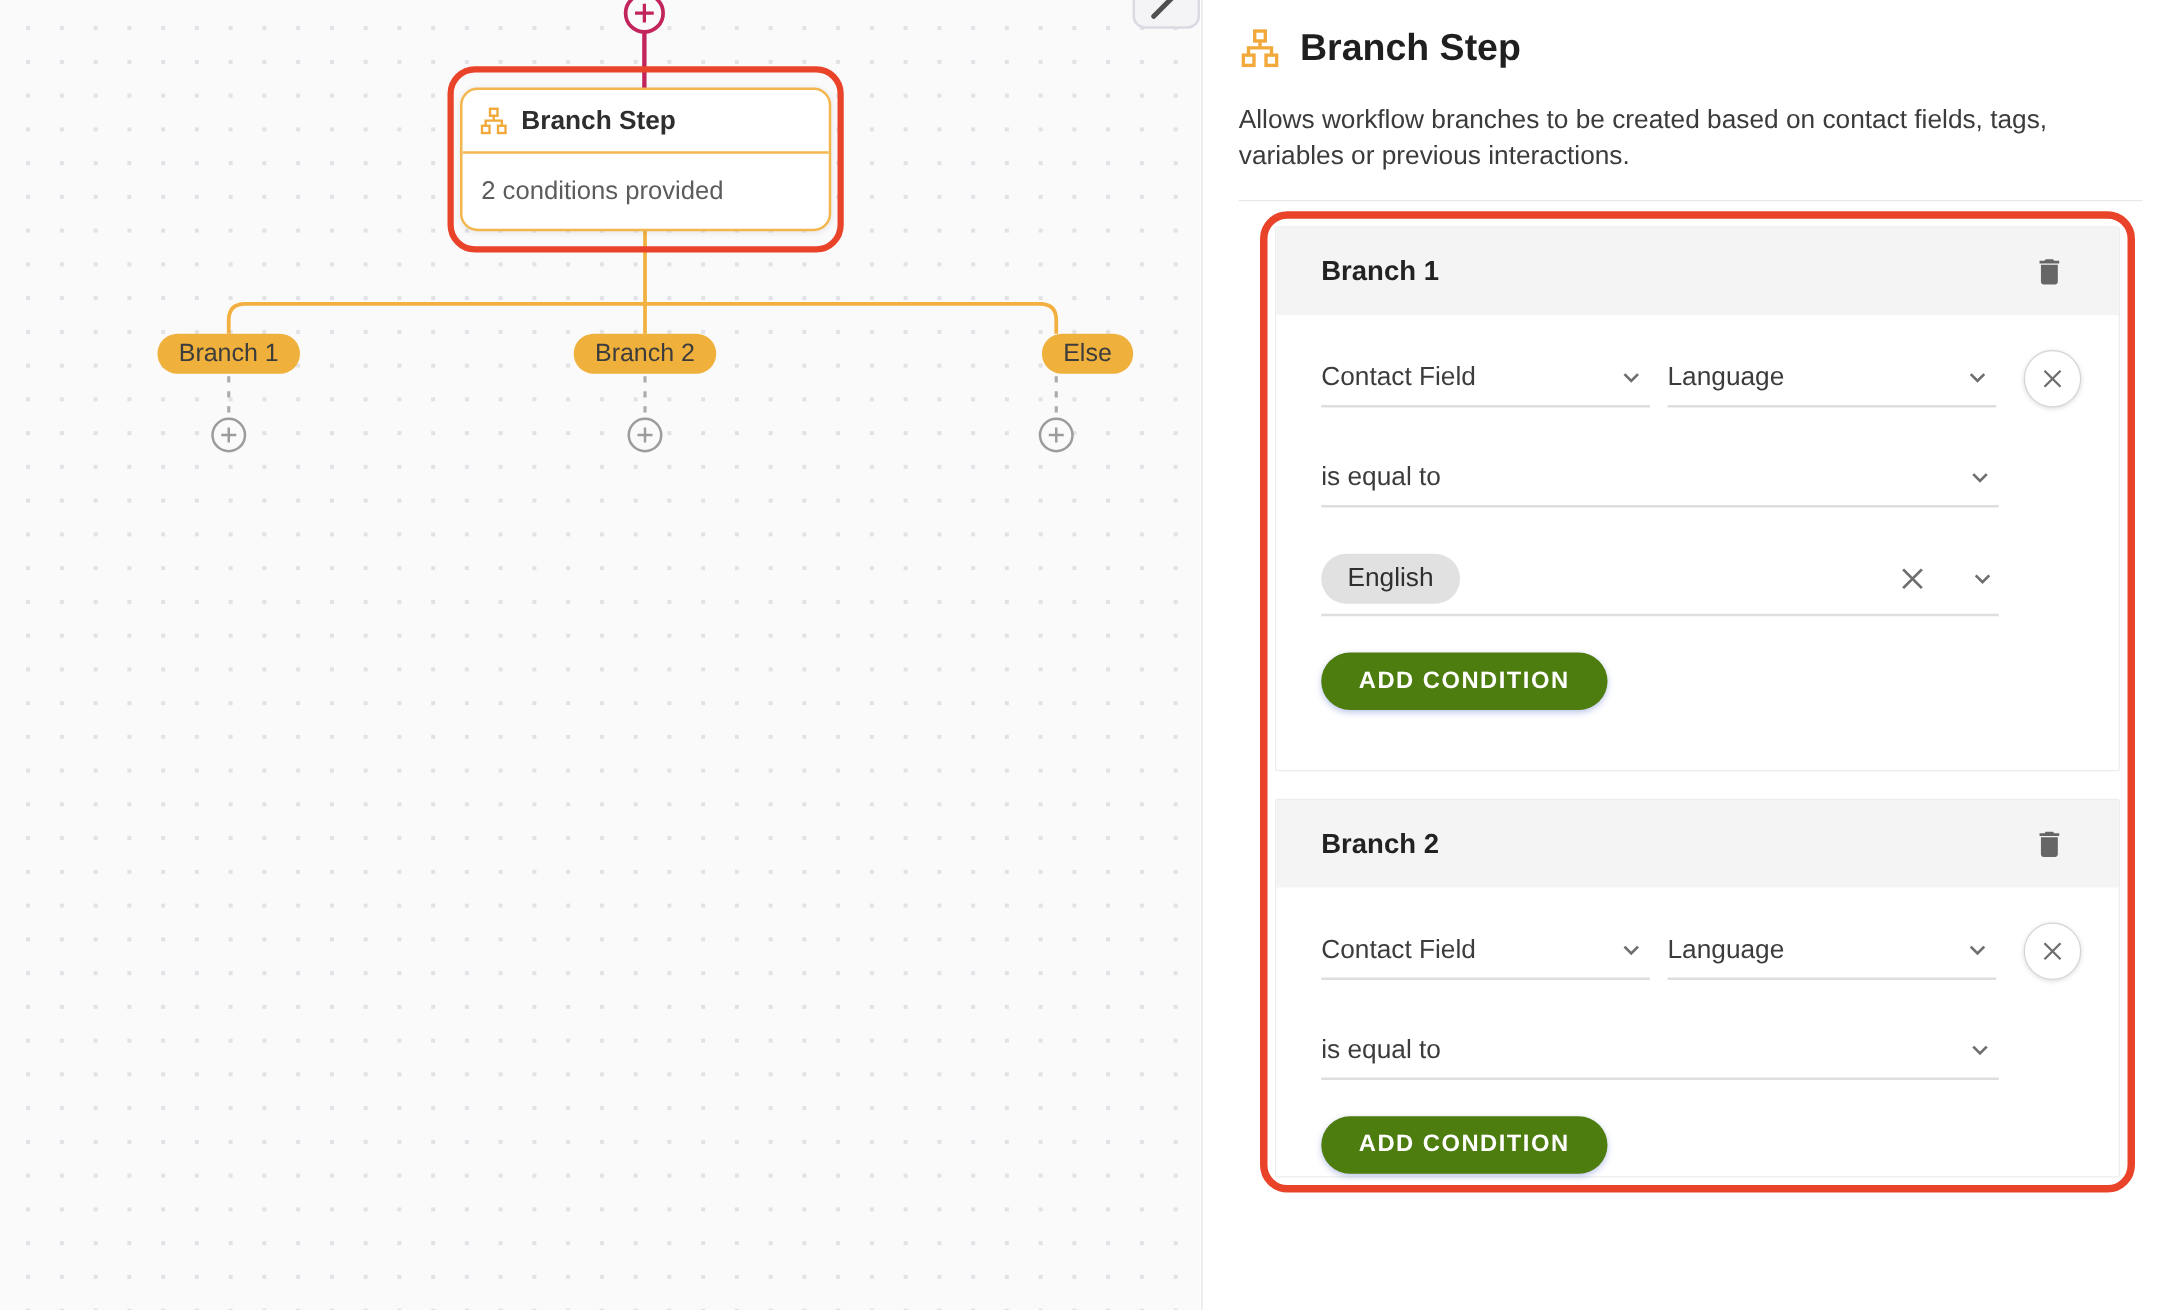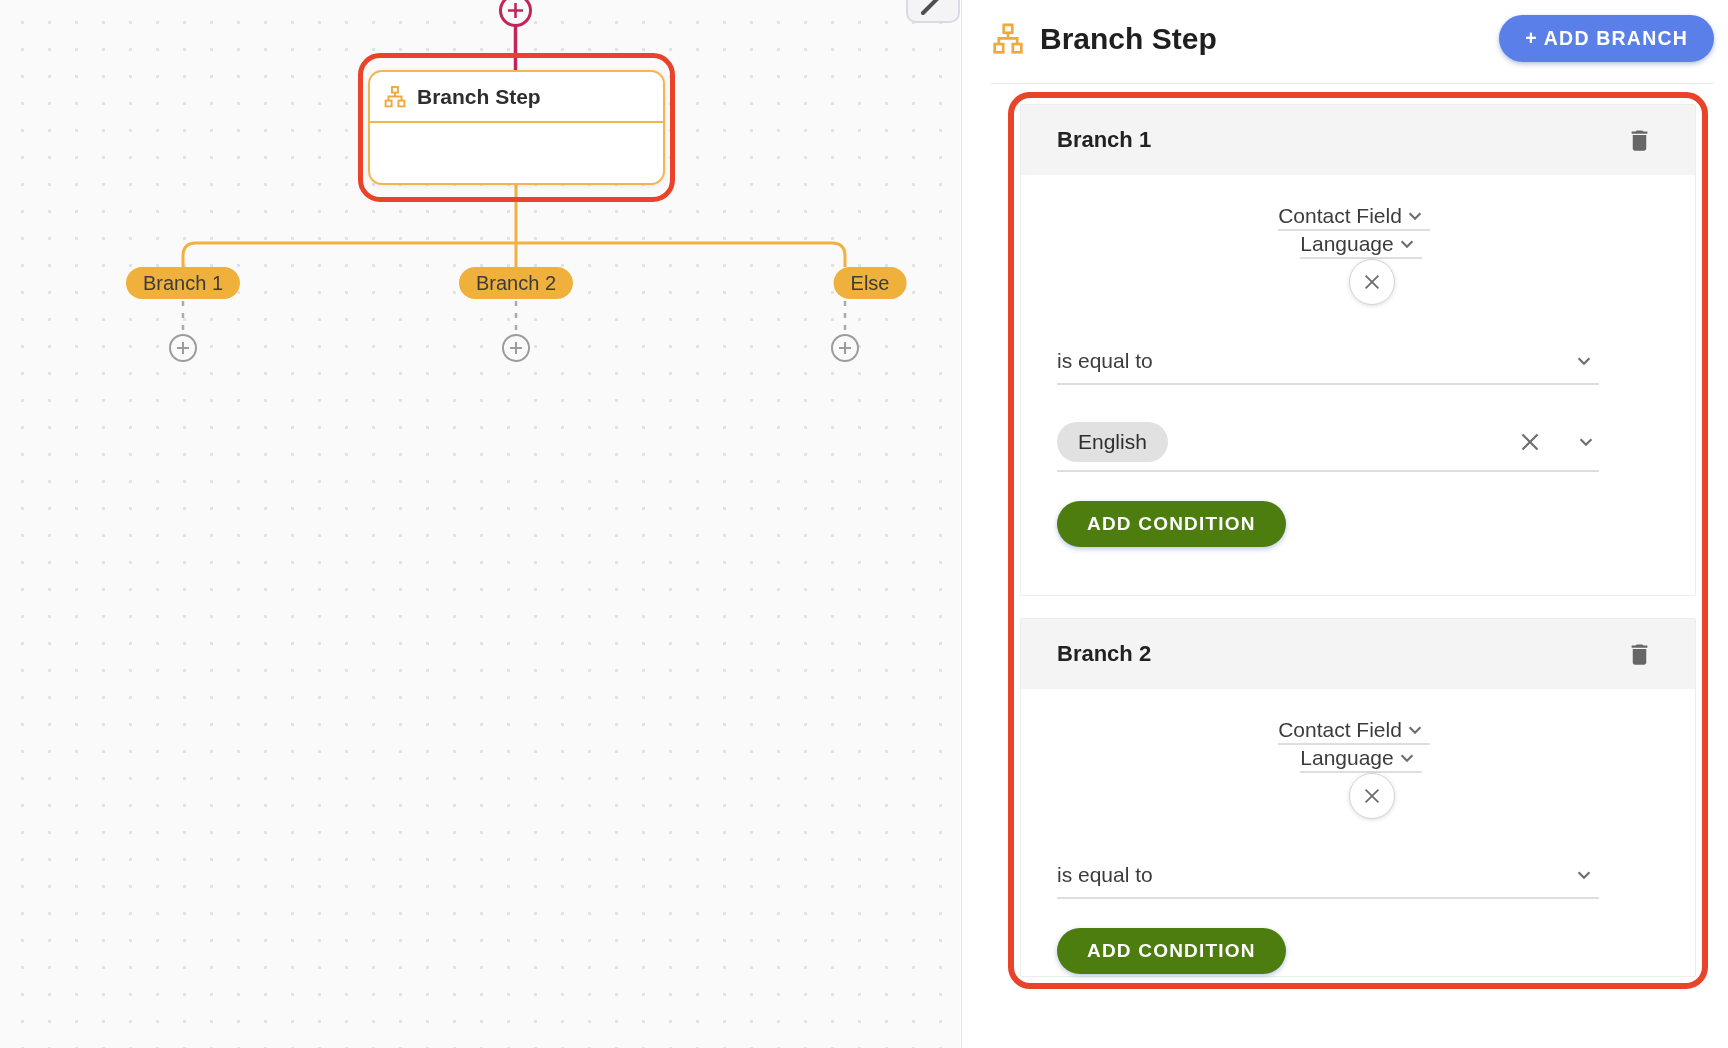--- a/index.html
+++ b/index.html
@@ -87,21 +87,21 @@
   .card-header {
     height:70px; background:#F4F4F5; display:flex; align-items:center;
     padding:0 42px 0 36px;
   }
   .card-name { font-size:22px; font-weight:700; color:#222; }
   .btn-trash { margin-left:auto; background:none; border:none; cursor:pointer;
                display:flex; align-items:center; }
   .card-body { padding:0 30px 48px 36px; }
   .card-body.compact { padding-bottom:2px; }
 
-  .field-row { display:flex; align-items:center; margin-top:28px;flex-direction:column; }
+  .field-row { display:flex; align-items:center; margin-top:28px; }
   .select {
     height:46px; border-bottom:2px solid #DEDEDE;
     display:flex; align-items:center; justify-content:space-between;
     font-size:21px; color:#3C3C3C; cursor:pointer;
   }
   .select .chev { margin-right:2px; flex:none; }
   .sel-cat { flex:1; margin-right:14px; }
   .sel-field { flex:1; }
   .btn-clear-circle {
     flex:none; margin-left:22px; width:46px; height:46px; border-radius:50%;
@@ -156,20 +156,21 @@
     <div class="node-card">
       <div class="node-card-header">
         <svg width="24" height="24" viewBox="0 0 24 24" fill="none" stroke="#F0A93A" stroke-width="1.9">
           <rect x="9" y="2" width="6" height="5.6"></rect>
           <path d="M12 7.6 V11.5 M5.5 15.4 V11.5 H18.5 V15.4"></path>
           <rect x="2.6" y="15.6" width="6" height="5.8"></rect>
           <rect x="15.4" y="15.6" width="6" height="5.8"></rect>
         </svg>
         <span class="node-title">Branch Step</span>
       </div>
+      <div class="node-subtitle">2 conditions provided</div>
     </div>
   </div>
 
   <div class="pill" style="left:183px">Branch 1</div>
   <div class="pill" style="left:516px">Branch 2</div>
   <div class="pill" style="left:870px">Else</div>
 
   <div class="plus-gray" style="left:169px">
     <svg width="14" height="14" viewBox="0 0 14 14">
       <path d="M7 1v12M1 7h12" stroke="#9C9C9C" stroke-width="2"></path>
@@ -196,23 +197,23 @@
 <div class="panel">
 
   <div class="panel-title-row">
     <svg width="34" height="34" viewBox="0 0 24 24" fill="none" stroke="#F0A93A" stroke-width="1.9">
       <rect x="9" y="2" width="6" height="5.6"></rect>
       <path d="M12 7.6 V11.5 M5.5 15.4 V11.5 H18.5 V15.4"></path>
       <rect x="2.6" y="15.6" width="6" height="5.8"></rect>
       <rect x="15.4" y="15.6" width="6" height="5.8"></rect>
     </svg>
     <span class="panel-title">Branch Step</span>
-    <button class="btn-add-branch">+ ADD BRANCH</button>
-  </div>
-
+  </div>
+
+  <p class="panel-desc">Allows workflow branches to be created based on contact fields, tags, variables or previous interactions.</p>
 
   <hr class="panel-divider">
 
   <div class="branches-outline">
 
     <div class="branch-card">
       <div class="card-header">
         <span class="card-name">Branch 1</span>
         <button class="btn-trash">
           <svg width="27" height="29" viewBox="0 0 24 24" fill="#666">

